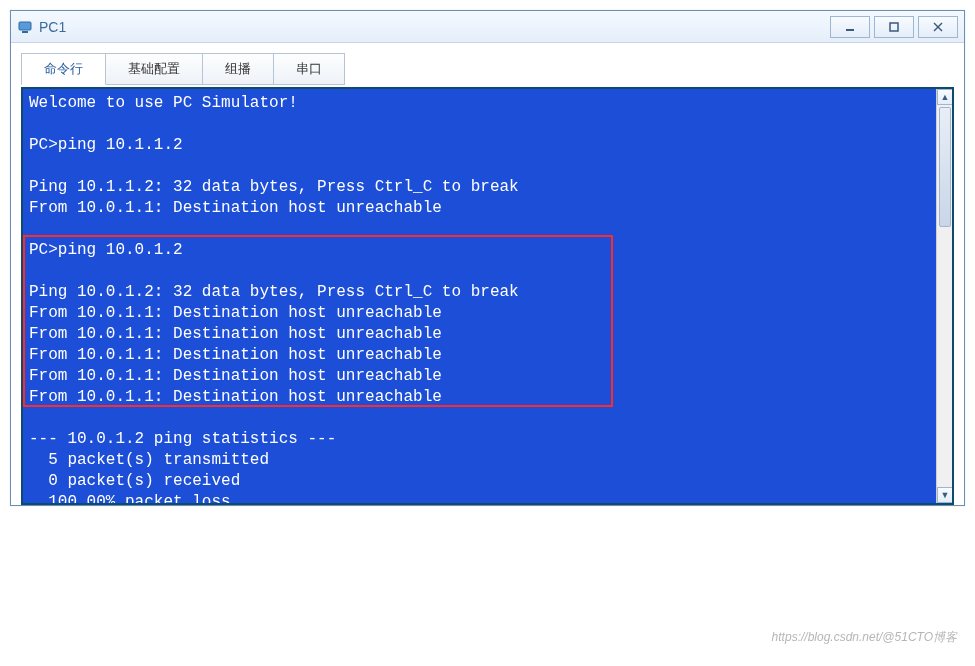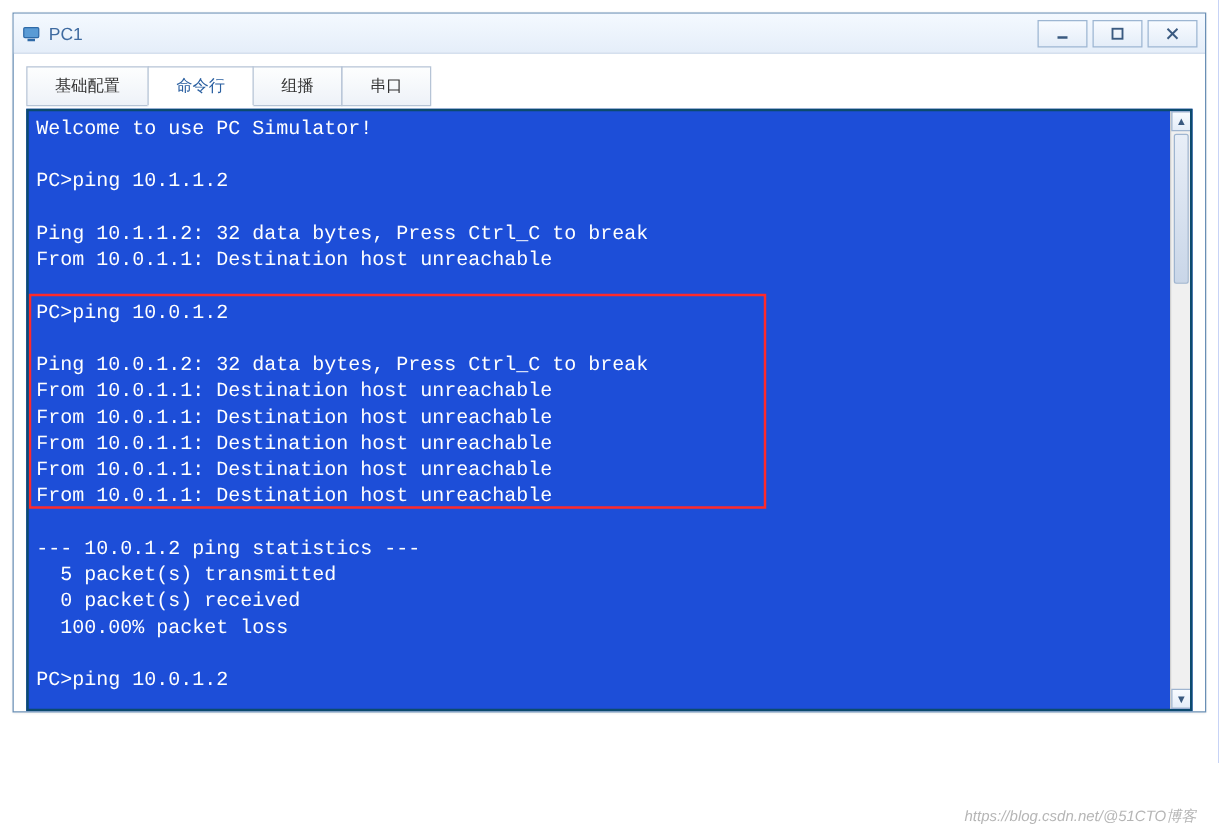--- a/index.html
+++ b/index.html
@@ -7,21 +7,21 @@
     margin: 0;
     padding: 10px;
     background: #fff;
     font-family: "Microsoft YaHei", Arial, sans-serif;
     width: 975px;
     height: 666px;
     overflow: hidden;
   }
   .window {
     width: 955px;
-    height: 560px;
+    height: 496px;
     border: 1px solid #6a8fb5;
     background: #fff;
     display: flex;
     flex-direction: column;
     box-shadow: 0 0 2px rgba(0,0,0,.1);
   }
   .titlebar {
     height: 32px;
     background: linear-gradient(#f4f9ff, #e5eef9);
     border-bottom: 1px solid #c8d6e9;
@@ -114,21 +114,21 @@
   .scroll-arrow.up { top: 0; }
   .scroll-arrow.down { bottom: 0; }
   .redbox {
     position: absolute;
     border: 2px solid #ff2a2a;
     pointer-events: none;
   }
   .watermark {
     position: fixed;
     right: 18px;
-    bottom: 4px;
+    bottom: 20px;
     font-size: 12px;
     color: rgba(120,120,120,.55);
     font-style: italic;
     pointer-events: none;
   }
 </style>
 </head>
 <body>
 
 <div class="window">
@@ -157,22 +157,22 @@
         <svg width="12" height="12">
             <line x1="2" y1="2" x2="10" y2="10" stroke="#3a5a80" stroke-width="1.5"></line>
             <line x1="10" y1="2" x2="2" y2="10" stroke="#3a5a80" stroke-width="1.5"></line>
           </svg>
       </div>
     </div>
   </div>
 
   <div class="body-area">
     <div class="tabs">
+      <div class="tab active">命令行</div>
       <div class="tab">基础配置</div>
-      <div class="tab active">命令行</div>
       <div class="tab">组播</div>
       <div class="tab">串口</div>
     </div>
 
     <div class="term-wrap">
       <div class="terminal" id="terminal">Welcome to use PC Simulator!
 
 PC&gt;ping 10.1.1.2
 
 Ping 10.1.1.2: 32 data bytes, Press Ctrl_C to break

